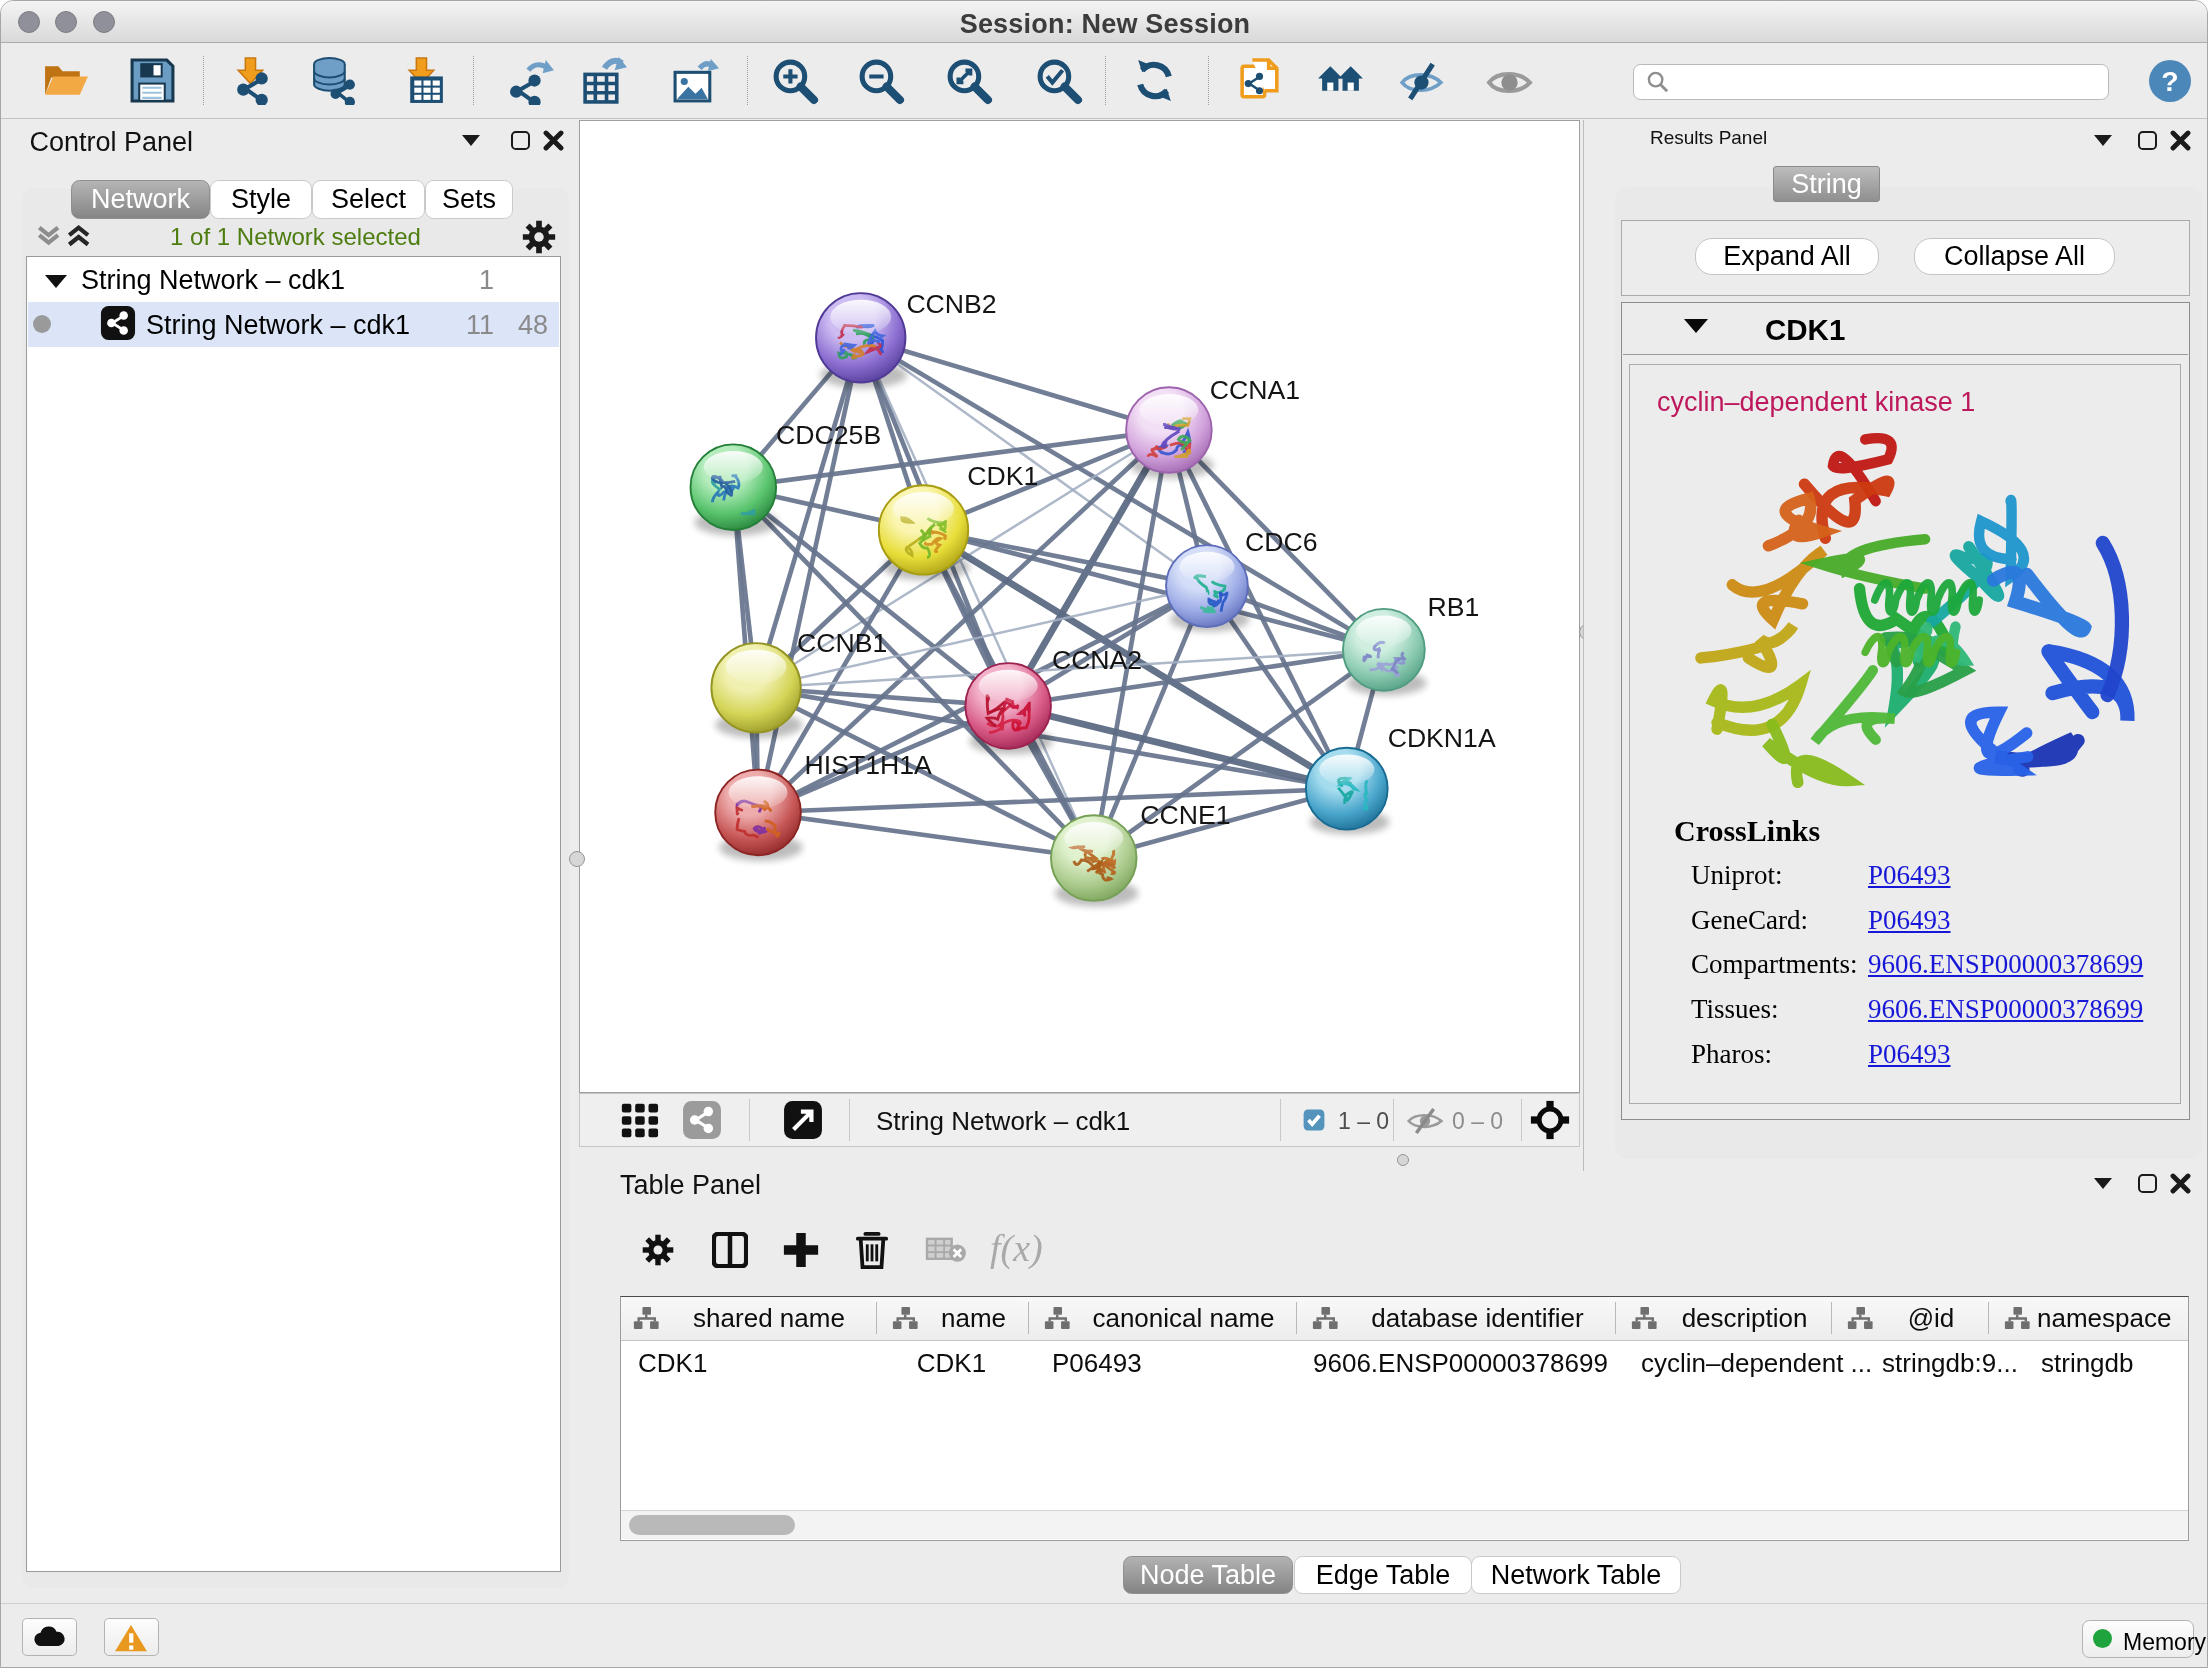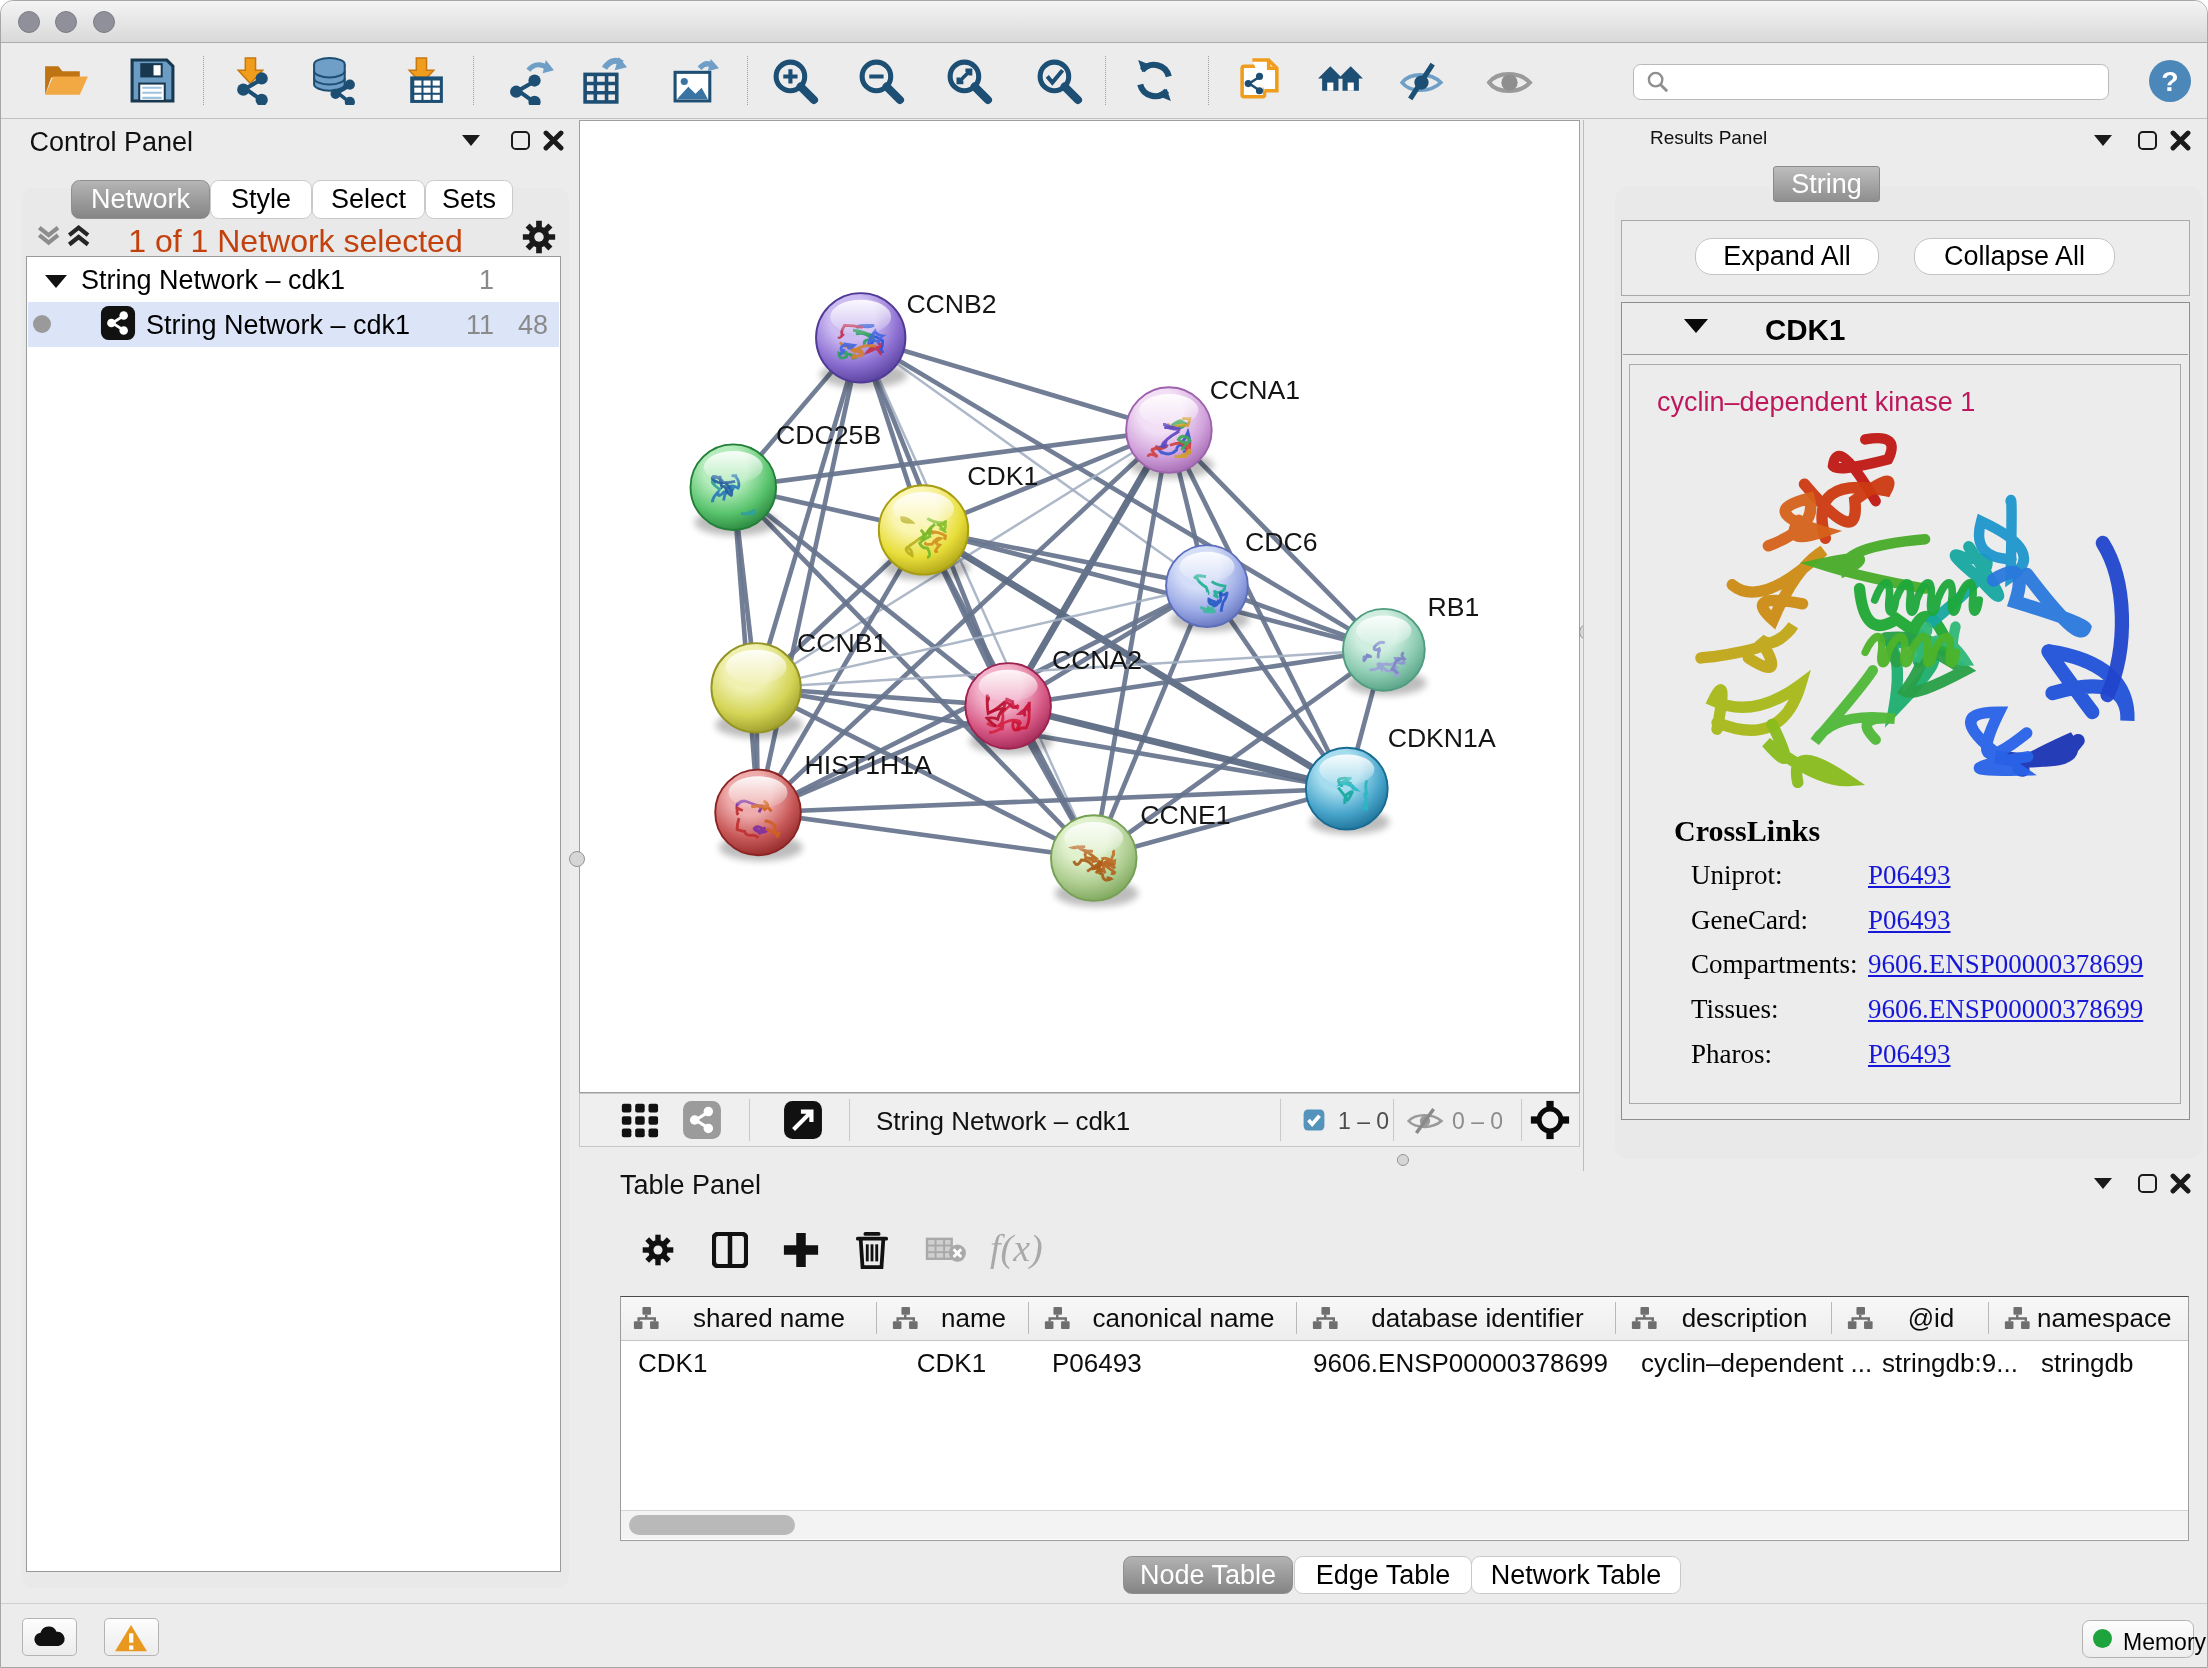--- a/index.html
+++ b/index.html
@@ -57,20 +57,21 @@
 .sbtn { position:absolute; background:linear-gradient(#fdfdfd,#ececec); border:1.9px solid #b3b3b3; border-radius:4.8px; }
 #membtn { left:2081px; top:1619px; width:112px; height:38px; background:linear-gradient(#fdfdfd,#ededed); border:1.9px solid #b3b3b3; border-radius:7.6px; font-size:25px; color:#000; }
 .dot { border-radius:50%; background:#d6d6d6; border:1px solid #949494; }
 </style></head>
 <body>
 <div id="win">
   <div class="abs" id="titlebar">
     <div class="abs tl" style="left:17px"></div>
     <div class="abs tl" style="left:54px"></div>
     <div class="abs tl" style="left:92px"></div>
+    <div class="abs" id="title">Session: New Session</div>
   </div>
   <div class="abs" id="toolbar"></div>
   <svg class="abs" style="left:40px;top:55px" width="49" height="49" viewBox="0 0 48 48" xmlns="http://www.w3.org/2000/svg">
       <path d="M4 38 L4 10 L17 10 L21 15 L38 15 L38 21 L10 21 Z" fill="#bf7312"></path>
       <path d="M4 38 L12 20 L46 20 L38 38 Z" fill="#f3a943"></path>
     </svg>
     <svg class="abs" style="left:127px;top:55px" width="49" height="49" viewBox="0 0 48 48" xmlns="http://www.w3.org/2000/svg">
       <path d="M4 4 H38 L44 10 V44 H4 Z" fill="#6b9cc3" stroke="#17384f" stroke-width="3"></path>
       <rect x="12" y="7" width="22" height="14" fill="#17384f"></rect>
       <rect x="25" y="9" width="7" height="10" fill="#ffffff"></rect>
@@ -229,21 +230,21 @@
     <svg class="abs" style="left:34px;top:221px" width="61" height="30" viewBox="0 0 64 32">
 <g fill="none" stroke="#8d8d8d" stroke-width="4.5">
         <path d="M4 6 L14 14 L24 6"></path>
         <path d="M4 14 L14 22 L24 14"></path>
       </g>
 <g fill="none" stroke="#262626" stroke-width="4.5">
         <path d="M36 14 L46 6 L56 14"></path>
         <path d="M36 24 L46 16 L56 24"></path>
       </g>
     </svg>
-    <div class="abs" style="left:114px;top:222px;width:361px;text-align:center;font-size:32px;color:#c2410c;">1 of 1 Network selected</div>
+    <div class="abs" style="left:114px;top:222px;width:361px;text-align:center;font-size:24px;color:#4d7c0f;">1 of 1 Network selected</div>
     <svg class="abs" style="left:519px;top:217px" width="38" height="38" viewBox="0 0 40 40">
 <g fill="#1a1a1a">
         <circle cx="20" cy="20" r="11"></circle>
 <g stroke="#1a1a1a" stroke-width="6">
           <line x1="20" y1="3" x2="20" y2="37"></line>
           <line x1="3" y1="20" x2="37" y2="20"></line>
 <line x1="8" y1="8" x2="32" y2="32"></line>
           <line x1="32" y1="8" x2="8" y2="32"></line>
         </g>
       </g>

